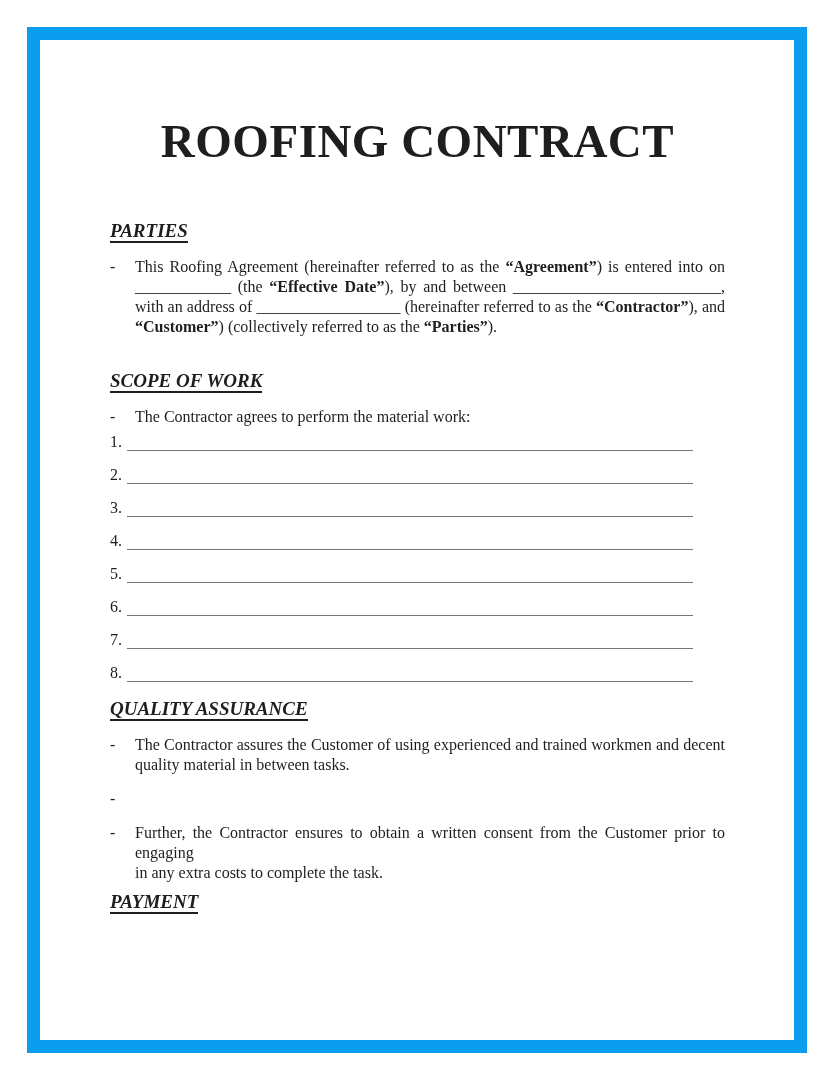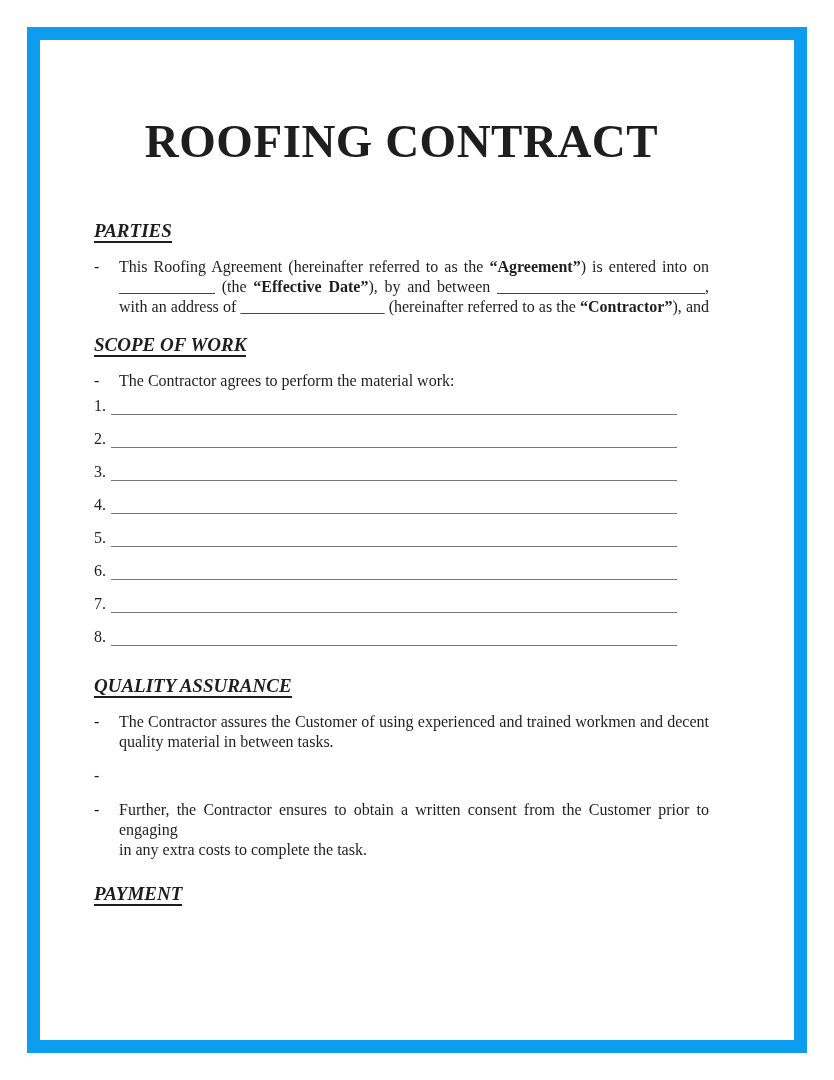--- a/index.html
+++ b/index.html
@@ -20,21 +20,21 @@
     left: 27px;
     top: 27px;
     right: 27px;
     bottom: 27px;
     border: 13px solid #0d9dee;
     box-sizing: border-box;
     background: #ffffff;
   }
   .content {
     position: absolute;
-    left: 94px;
+    left: 110px;
     top: 40px;
     width: 615px;
   }
   .title {
     margin: 75px 0 0 0;
     font-size: 47px;
     line-height: 52px;
     font-weight: bold;
     text-align: center;
     letter-spacing: 0.5px;
@@ -45,24 +45,24 @@
     line-height: 20px;
     font-weight: bold;
     font-style: italic;
   }
   .sec-heading .hl {
     display: inline-block;
     border-bottom: 2px solid #1e1e1e;
   }
   .m-parties-h { margin-top: 54px; }
   .m-parties-p { margin-top: 12px; }
-  .m-scope-h   { margin-top: 18px; }
+  .m-scope-h   { margin-top: 34px; }
   .m-scope-i   { margin-top: 8px; }
-  .m-quality-h { margin-top: 30px; }
-  .m-payment-h { margin-top: 24px; }
+  .m-quality-h { margin-top: 17px; }
+  .m-payment-h { margin-top: 9px; }
 
   .bullet {
     display: flex;
     margin-top: 14px;
     font-size: 16px;
     line-height: 20px;
   }
   .marker { flex: 0 0 25px; }
   .btext  { flex: 1; min-width: 0; }
 
@@ -100,20 +100,21 @@
   <h1 class="title">ROOFING CONTRACT</h1>
 
   <div class="sec-heading m-parties-h"><span class="hl">PARTIES</span></div>
 
   <div class="bullet m-parties-p">
     <span class="marker">-</span>
     <div class="btext">
       <div class="jline"><span>This Roofing Agreement (hereinafter referred to as the </span><b>“Agreement”</b><span>) is entered into on</span></div>
       <div class="jline"><span>____________ (the </span><b>“Effective Date”</b><span>), by and between __________________________,</span></div>
       <div class="jline"><span>with an address of __________________ (hereinafter referred to as the </span><b>“Contractor”</b><span>), and</span></div>
+      <div class="lline"><b>“Customer”</b><span>) (collectively referred to as the </span><b>“Parties”</b><span>).</span></div>
     </div>
   </div>
 
   <div class="sec-heading m-scope-h"><span class="hl">SCOPE OF WORK</span></div>
 
   <div class="bullet m-scope-i">
     <span class="marker">-</span>
     <div class="btext">
         <div class="lline">The Contractor agrees to perform the material work:</div>
       </div>

